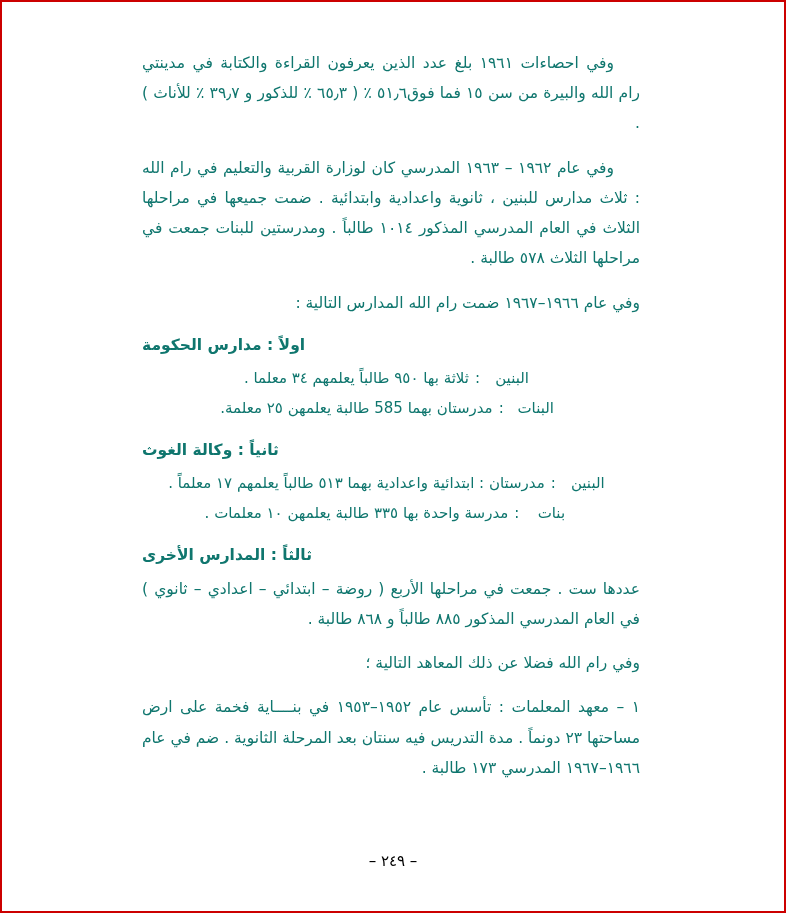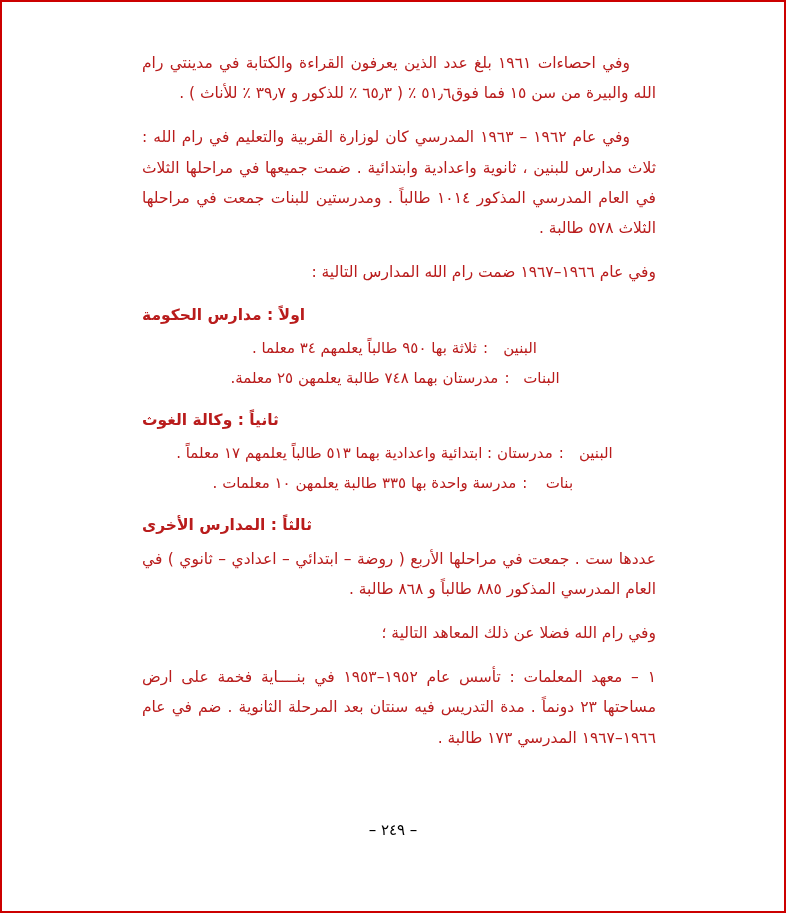--- a/index.html
+++ b/index.html
@@ -18,25 +18,25 @@
     height: 913px;
     border: 2px solid #cc0000;
     background: #ffffff;
     position: relative;
     overflow: hidden;
   }
   .content {
     box-sizing: border-box;
     position: absolute;
     top: 46px;
-    right: 128px;
+    right: 144px;
     left: 140px;
     direction: rtl;
     text-align: justify;
-    color: #b91c1c;
+    color: #0f766e;
   }
   .para {
     font-size: 15.5px;
     line-height: 1.95;
     margin: 0 0 14px 0;
     text-align: justify;
     text-justify: inter-word;
   }
   .para.indent {
     text-indent: 26px;
@@ -65,21 +65,21 @@
   .small-group {
     margin-bottom: 10px;
   }
   .shortline {
     font-size: 15.5px;
     line-height: 1.95;
     margin: 0 0 14px 0;
   }
   .footer {
     position: absolute;
-    bottom: 72px;
+    bottom: 41px;
     left: 0;
     right: 0;
     text-align: center;
     font-size: 15px;
     letter-spacing: 1px;
     margin-top: 36px;
   }
 </style>
 </head>
 <body>
@@ -93,21 +93,21 @@
 
     <p class="shortline">وفي عام ١٩٦٦–١٩٦٧ ضمت رام الله  المدارس التالية :</p>
 
     <div class="heading">اولاً : مدارس الحكومة</div>
 
     <div class="small-group">
       <div class="listline">
         <span class="lbl">البنين</span><span class="sep">:</span><span>ثلاثة بها ٩٥٠ طالباً يعلمهم ٣٤ معلما .</span>
       </div>
       <div class="listline">
-        <span class="lbl">البنات</span><span class="sep">:</span><span>مدرستان بهما ٧٤٨ طالبة يعلمهن ٢٥ معلمة.</span>
+        <span class="lbl">البنات</span><span class="sep">:</span><span>مدرستان بهما 585 طالبة يعلمهن ٢٥ معلمة.</span>
       </div>
     </div>
 
     <div class="heading">ثانياً : وكالة الغوث</div>
 
     <div class="small-group">
       <div class="listline">
         <span class="lbl">البنين</span><span class="sep">:</span><span>مدرستان : ابتدائية واعدادية بهما ٥١٣ طالباً يعلمهم ١٧ معلماً .</span>
       </div>
       <div class="listline">

